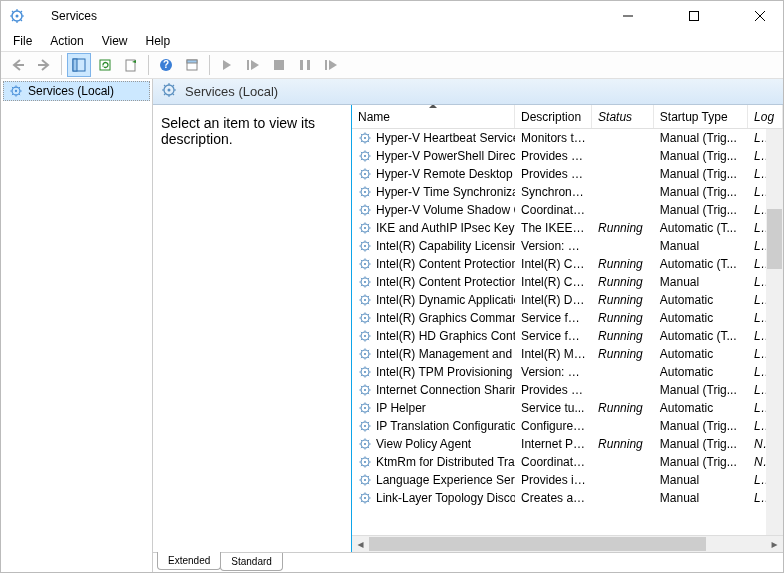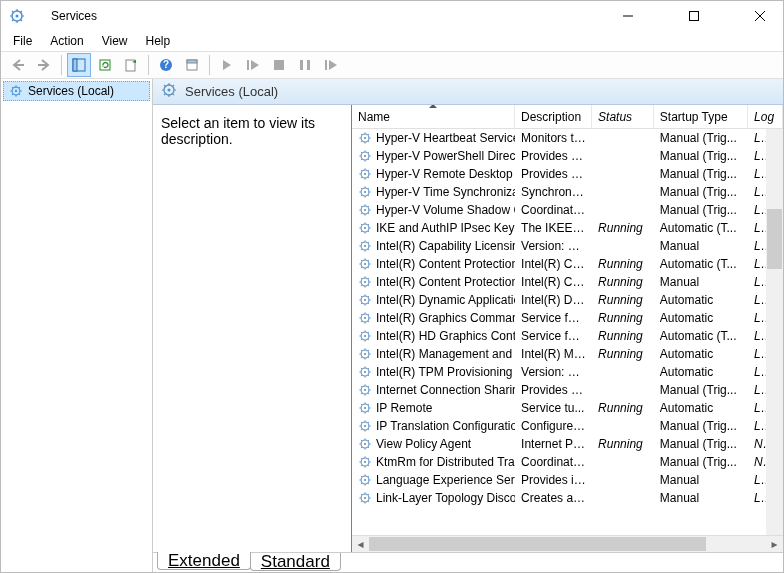--- a/index.html
+++ b/index.html
@@ -229,27 +229,26 @@
     display:flex;
     align-items:flex-start;
     padding-left: 4px;
     background:#fff;
     border-top:1px solid #ccc;
   }
   .tab {
     padding: 0 10px;
     height: 18px;
     line-height:18px;
-    font-size:17px;
+    font-size:10px;
     border:1px solid #aaa;
     border-top:none;
     background:#f4f4f4;
     position:relative;
     border-radius: 0 0 4px 4px;
-    text-decoration: underline;
   }
   .tab.back {
     transform: translateY(-1px);
     background:#fff;
     border-color:#aaa;
     z-index:1;
   }
   .tab.front {
     background:#fff;
     z-index:2;
@@ -658,21 +657,21 @@
               </div>
               <div class="row">
                 <div class="cell name c-name">
                   <span class="svc-icon">
                     <svg width="14" height="14" viewBox="0 0 16 16">
                       <circle cx="8" cy="8" r="4.5" fill="none" stroke="#5a8fc0" stroke-width="1.2"></circle>
                       <circle cx="8" cy="8" r="1.2" fill="#5a8fc0"></circle>
                       <path d="M8 1.5v1.8M8 12.7v1.8M1.5 8h1.8M12.7 8h1.8M3.3 3.3l1.3 1.3M11.4 11.4l1.3 1.3M12.7 3.3l-1.3 1.3M4.6 11.4l-1.3 1.3" stroke="#5a8fc0" stroke-width="1"></path>
                     </svg>
                   </span>
-                  <span>IP Remote</span>
+                  <span>IP Helper</span>
                 </div>
                 <div class="cell c-desc">Service tu...</div>
                 <div class="cell c-stat">Running</div>
                 <div class="cell c-start">Automatic</div>
                 <div class="cell c-logon">Loca</div>
               </div>
               <div class="row">
                 <div class="cell name c-name">
                   <span class="svc-icon">
                     <svg width="14" height="14" viewBox="0 0 16 16">

